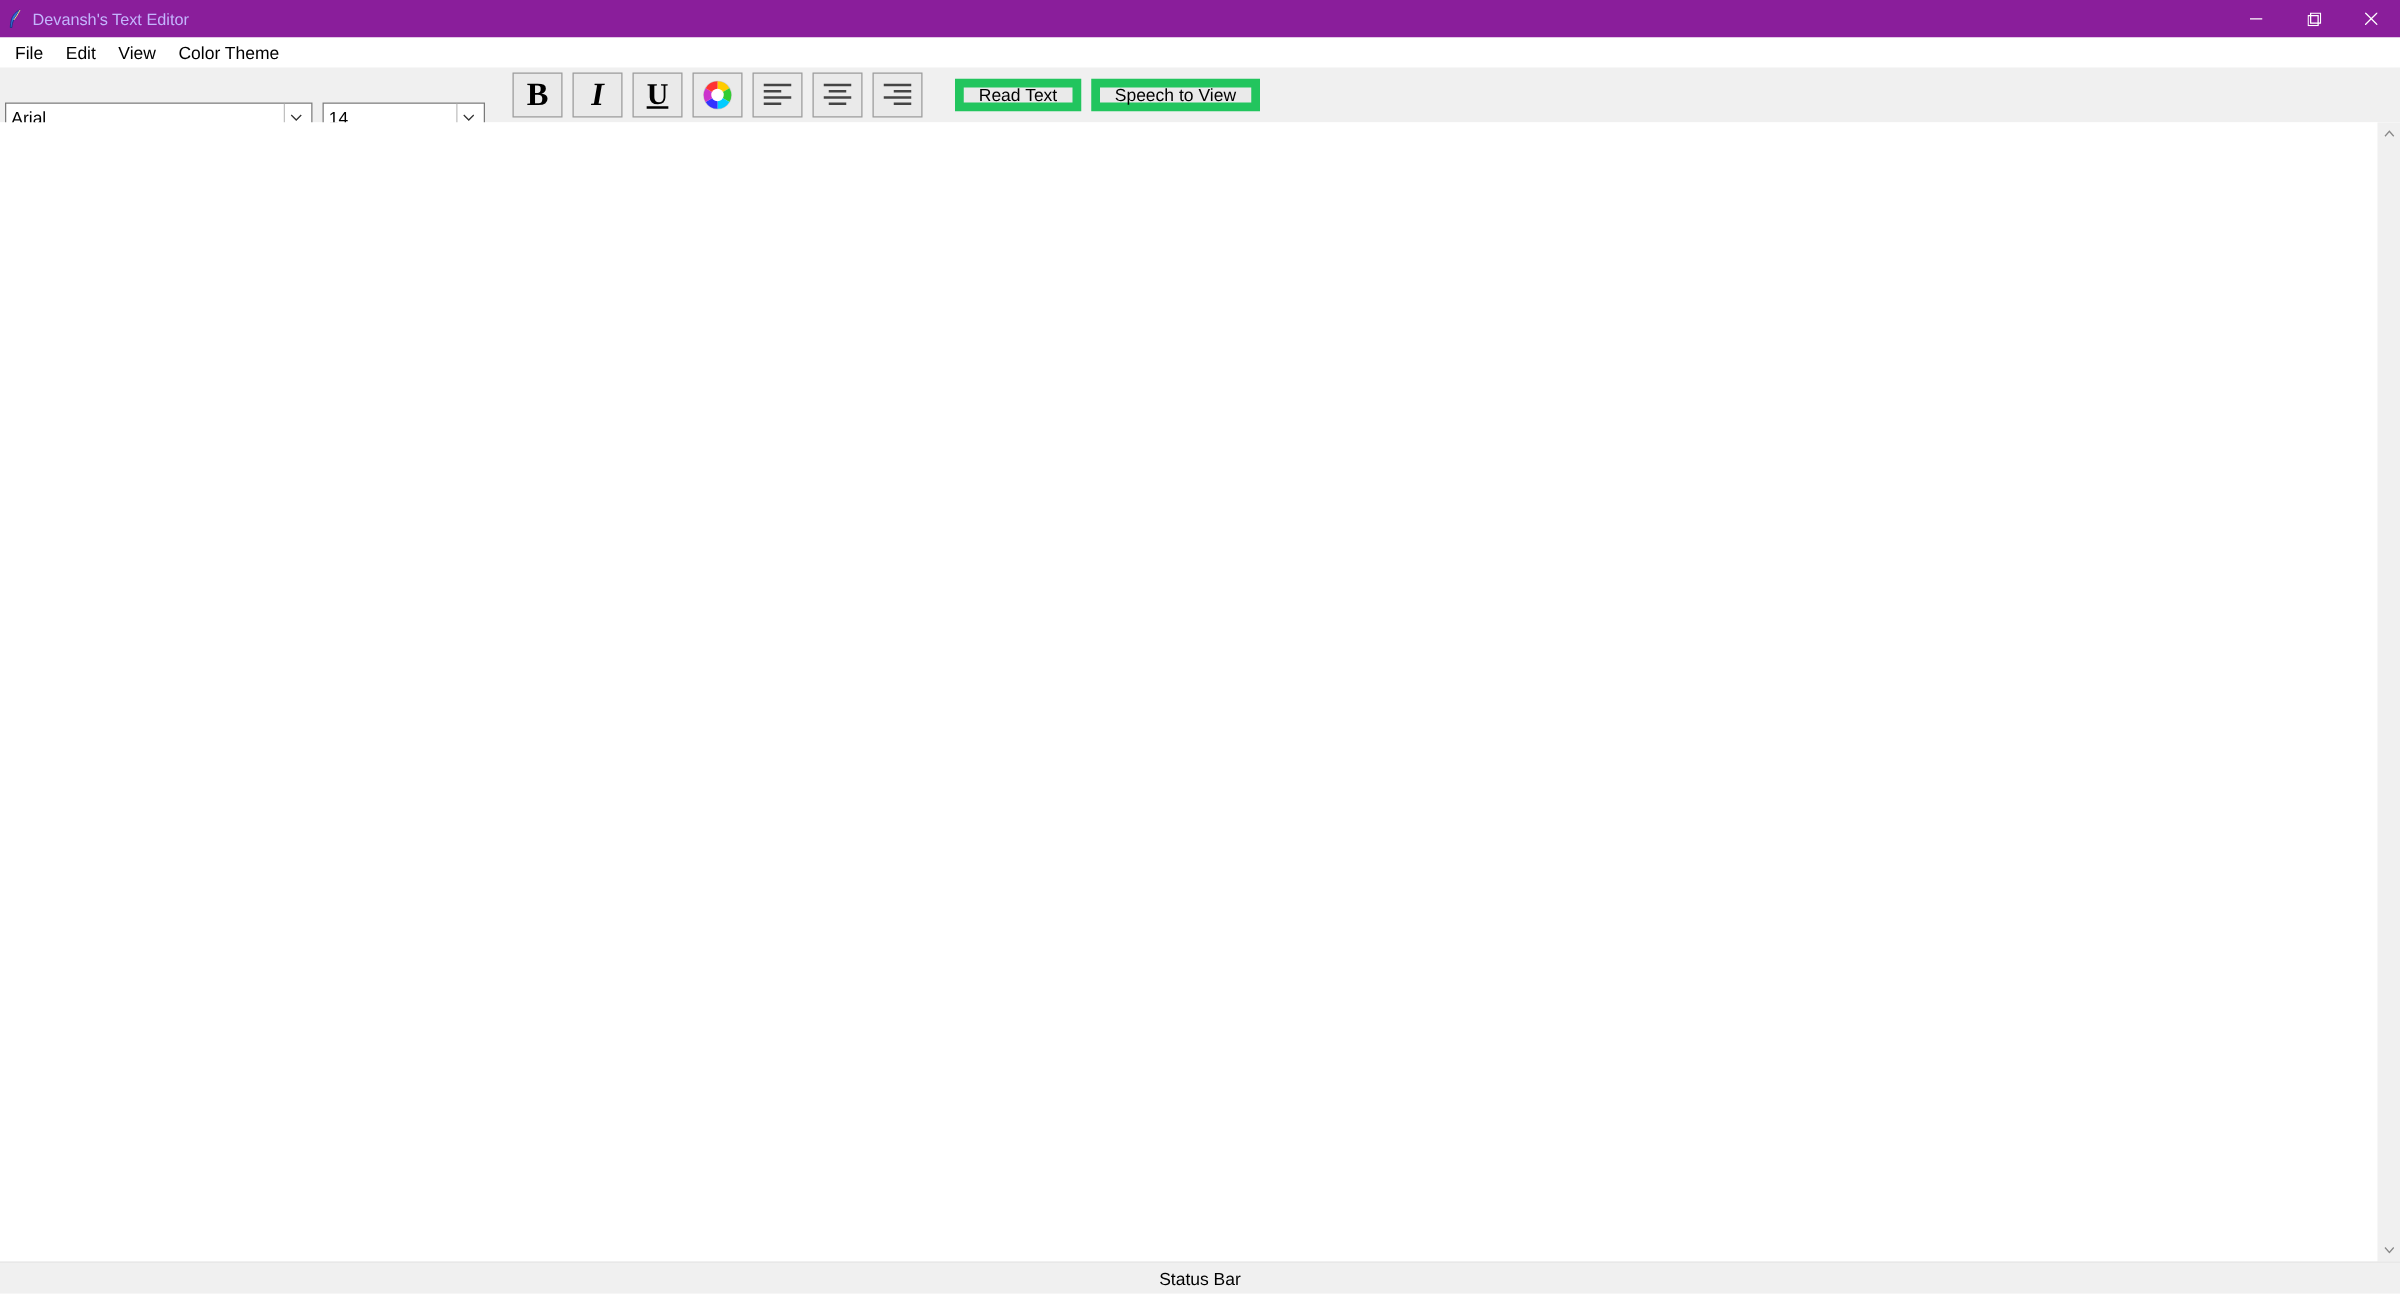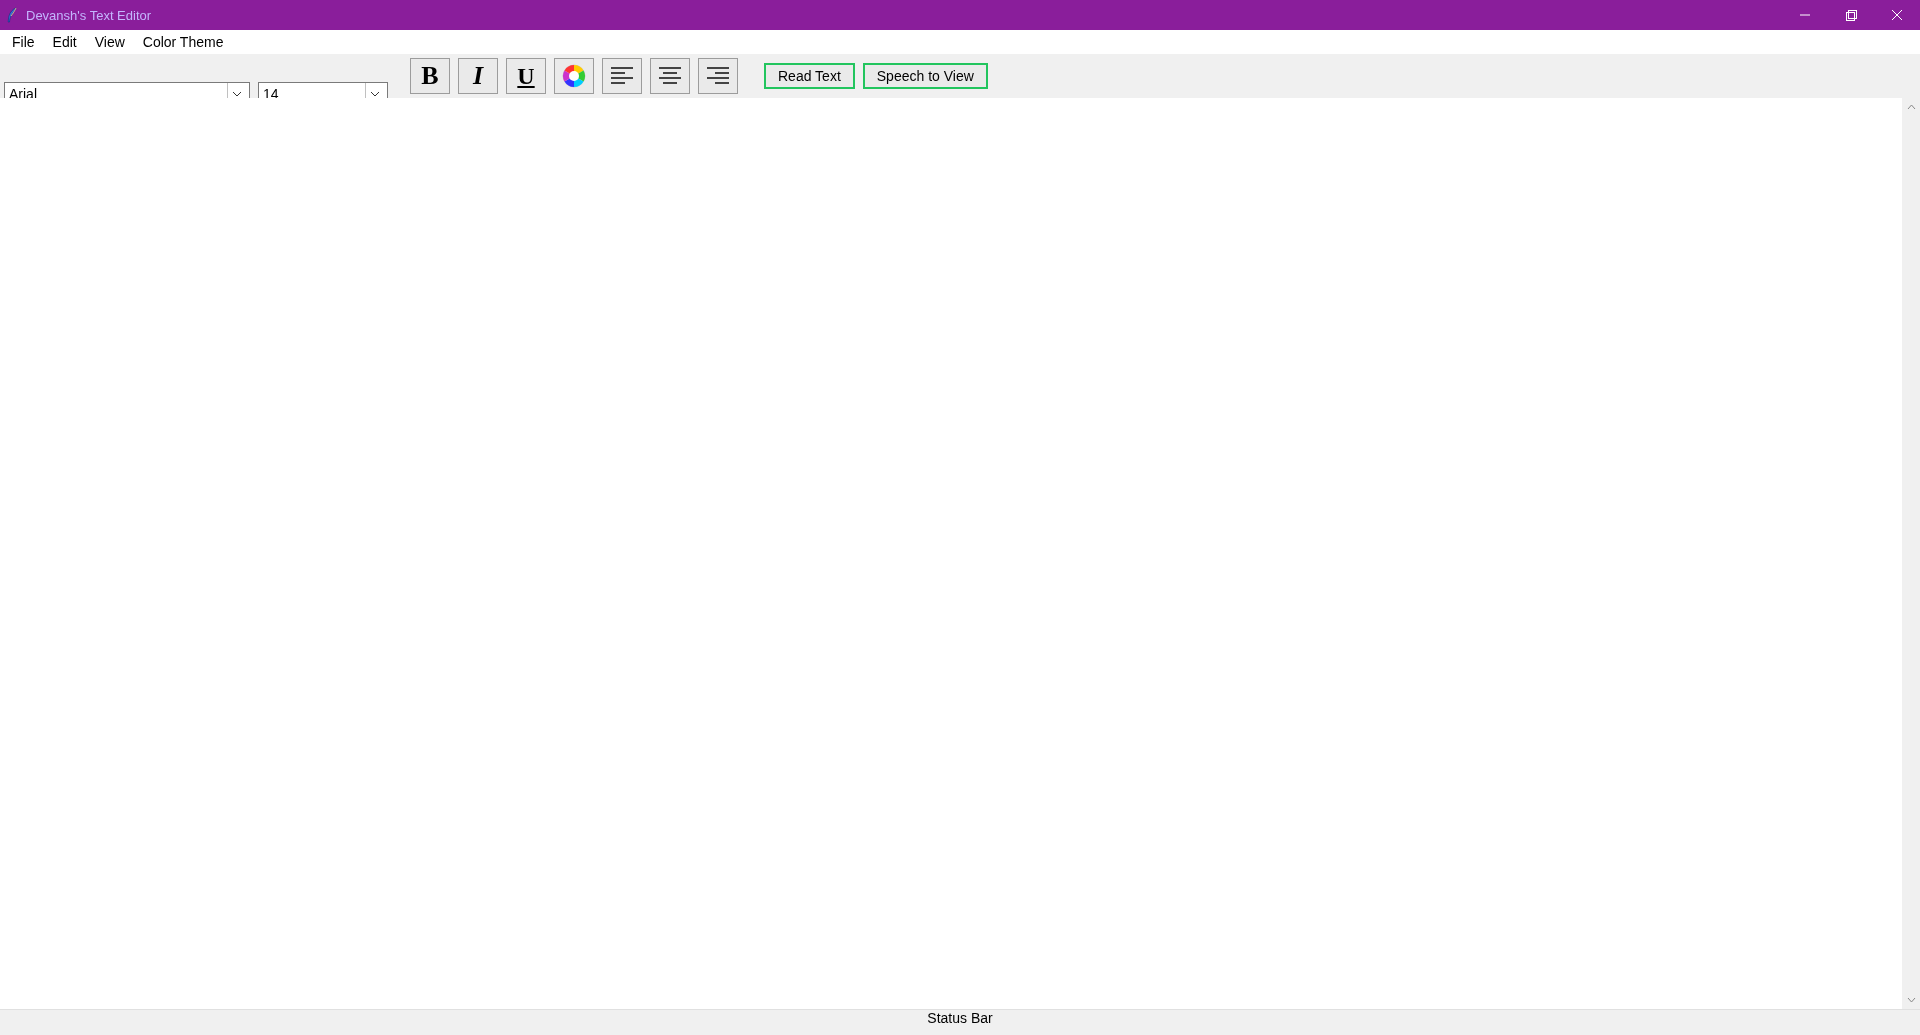--- a/index.html
+++ b/index.html
@@ -78,21 +78,21 @@
   .iconbtn {
     width: 40px; height: 36px;
     background: #eaeaea;
     border: 1px solid #9c9c9c;
     display: flex; align-items: center; justify-content: center;
     cursor: default;
   }
   .txtbtn {
     height: 26px;
     background: #eaeaea;
-    border: 2px solid #22c55e;
+    border: 7px solid #22c55e;
     padding: 0 12px;
     display: flex; align-items: center; justify-content: center;
     font-size: 14px;
     cursor: default;
   }
   .editor-wrap {
     position: relative;
     height: calc(1035px - 30px - 24px - 44px - 26px);
     background: #fff;
     display: flex;
@@ -118,21 +118,21 @@
     height: 18px;
     display: flex; align-items: center; justify-content: center;
     color: #888;
     font-size: 10px;
     cursor: default;
   }
   .statusbar {
     height: 26px;
     background: #f0f0f0;
     display: flex;
-    align-items: flex-start;
+    align-items: center;
     justify-content: center;
     font-size: 14px;
     border-top: 1px solid #e0e0e0;
   }
   
   .bold-glyph { font-family: "Times New Roman", serif; font-weight: 900; font-size: 26px; }
   .italic-glyph { font-family: "Times New Roman", serif; font-style: italic; font-weight: 700; font-size: 26px; }
   .under-glyph { font-family: "Times New Roman", serif; font-weight: 700; font-size: 24px; text-decoration: underline; }
   svg { display: block; }
 </style>

